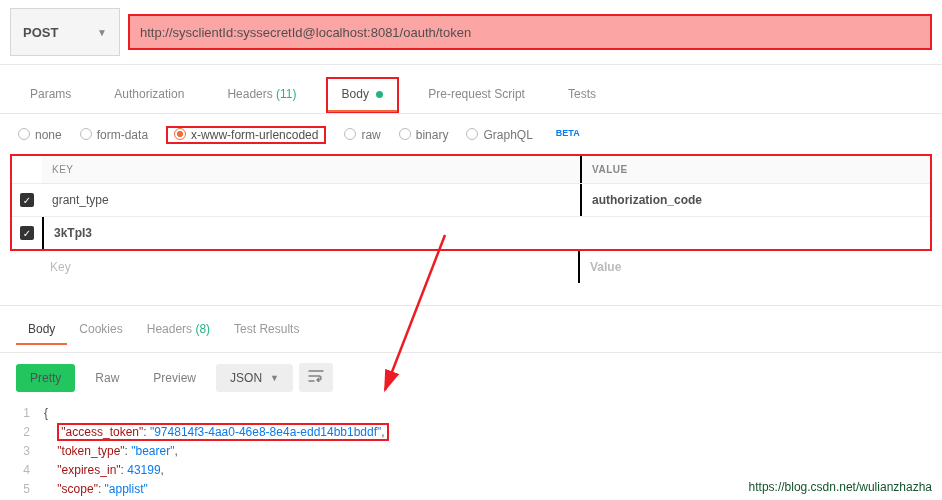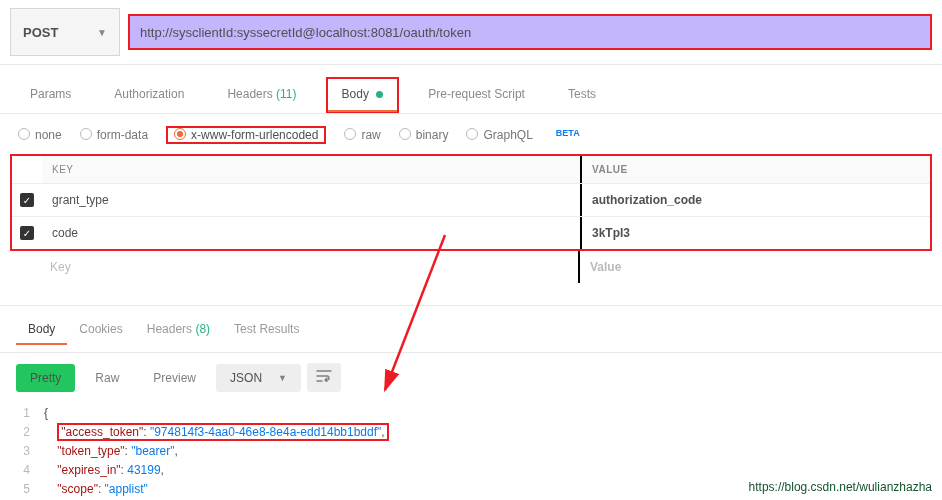--- a/index.html
+++ b/index.html
@@ -1,20 +1,20 @@
 <!DOCTYPE html>
 <html><head>
 <meta charset="utf-8">
 <style>
 * { box-sizing: border-box; margin: 0; padding: 0; font-family: -apple-system, BlinkMacSystemFont, "Segoe UI", Arial, sans-serif; }
 body { width: 942px; height: 500px; background: #fff; position: relative; font-size: 12px; color: #505050; }
 .top-bar { display: flex; align-items: center; padding: 8px 10px; border-bottom: 1px solid #e8e8e8; }
 .method-select { width: 110px; height: 48px; background: #f5f5f5; border: 1px solid #d6d6d6; display: flex; align-items: center; justify-content: space-between; padding: 0 12px; font-weight: 600; font-size: 13px; color: #505050; cursor: pointer; }
 .method-select .chev { font-size: 10px; color: #888; }
-.url-input { flex: 1; height: 36px; border: 2px solid #ed1c24; margin-left: 8px; padding: 0 10px; font-size: 13px; background: #c4b5fd; color: #505050; outline: none; }
+.url-input { flex: 1; height: 36px; border: 2px solid #ed1c24; margin-left: 8px; padding: 0 10px; font-size: 13px; background: #fca5a5; color: #505050; outline: none; }
 .tabs { display: flex; align-items: center; padding: 12px 16px 0; border-bottom: 1px solid #e8e8e8; gap: 15px; }
 .tab { padding: 8px 14px 10px; font-size: 12px; color: #8a8a8a; cursor: pointer; position: relative; }
 .tab.active { color: #505050; }
 .tab .count { color: #24b47e; }
 .tab .dot { display: inline-block; width: 7px; height: 7px; border-radius: 50%; background: #24b47e; margin-left: 4px; vertical-align: middle; }
 .tab-underline { position: absolute; bottom: -1px; left: 0; right: 0; height: 2px; background: #f26b3a; }
 .body-box { border: 2px solid #ed1c24; display: inline-flex; align-items: center; }
 .radio-row { display: flex; align-items: center; padding: 12px 18px 10px; gap: 18px; font-size: 12px; }
 .radio-opt { display: flex; align-items: flex-start; gap: 5px; color: #767676; cursor: pointer; }
 .radio-opt .rdot { width: 12px; height: 12px; border-radius: 50%; border: 1px solid #bbb; display: inline-block; }
@@ -34,21 +34,21 @@
 .kv-empty-row .kv-key, .kv-empty-row .kv-val { color: #bbb; }
 .resp-sec { margin-top: 22px; border-top: 1px solid #e8e8e8; }
 .resp-tabs { display: flex; align-items: center; padding: 10px 16px 8px; gap: 0; border-bottom: 1px solid #e8e8e8; }
 .resp-tab { padding: 6px 12px 8px; font-size: 12px; color: #9a9a9a; cursor: pointer; position: relative; }
 .resp-tab.active { color: #404040; }
 .resp-tab.active::after { content: ''; position: absolute; bottom: -1px; left: 0; right: 0; height: 2px; background: #f26b3a; }
 .resp-tab .count { color: #24b47e; }
 .resp-toolbar { display: flex; align-items: center; padding: 10px 16px; gap: 6px; }
 .tool-btn { padding: 7px 14px; font-size: 12px; color: #808080; background: #fff; border: none; cursor: pointer; border-radius: 3px; }
 .tool-btn.active { background: #22c55e; color: #505050; }
-.tool-btn.json { background: #eee; color: #505050; display: flex; align-items: center; gap: 16px; }
+.tool-btn.json { background: #eee; color: #505050; display: flex; align-items: center; gap: 8px; }
 .tool-btn.wrap { background: #eee; padding: 7px 9px; }
 .code-area { font-family: Consolas, Monaco, monospace; font-size: 12px; line-height: 19px; padding: 2px 10px; }
 .code-line { display: flex; }
 .gutter { width: 34px; text-align: right; padding-right: 14px; color: #b8b8b8; user-select: none; }
 .code-content { flex: 1; white-space: pre; }
 .j-brace { color: #505050; }
 .j-key { color: #a31515; }
 .j-str { color: #097bed; }
 .j-num { color: #097bed; }
 .hl-box { border: 2px solid #ed1c24; padding: 0 2px; display: inline; }
@@ -124,21 +124,20 @@
     <div class="kv-chk">
         <div class="chkbox">✓</div>
       </div>
     <div class="kv-key">grant_type</div>
     <div class="kv-val">authorization_code</div>
   </div>
   <div class="kv-row">
     <div class="kv-chk">
         <div class="chkbox">✓</div>
       </div>
-    <div class="kv-key">code</div>
     <div class="kv-val">3kTpI3</div>
   </div>
 </div>
 <div class="kv-empty-row">
   <div class="kv-chk"></div>
   <div class="kv-key">Key</div>
   <div class="kv-val">Value</div>
 </div>
 
 <div class="resp-sec">

